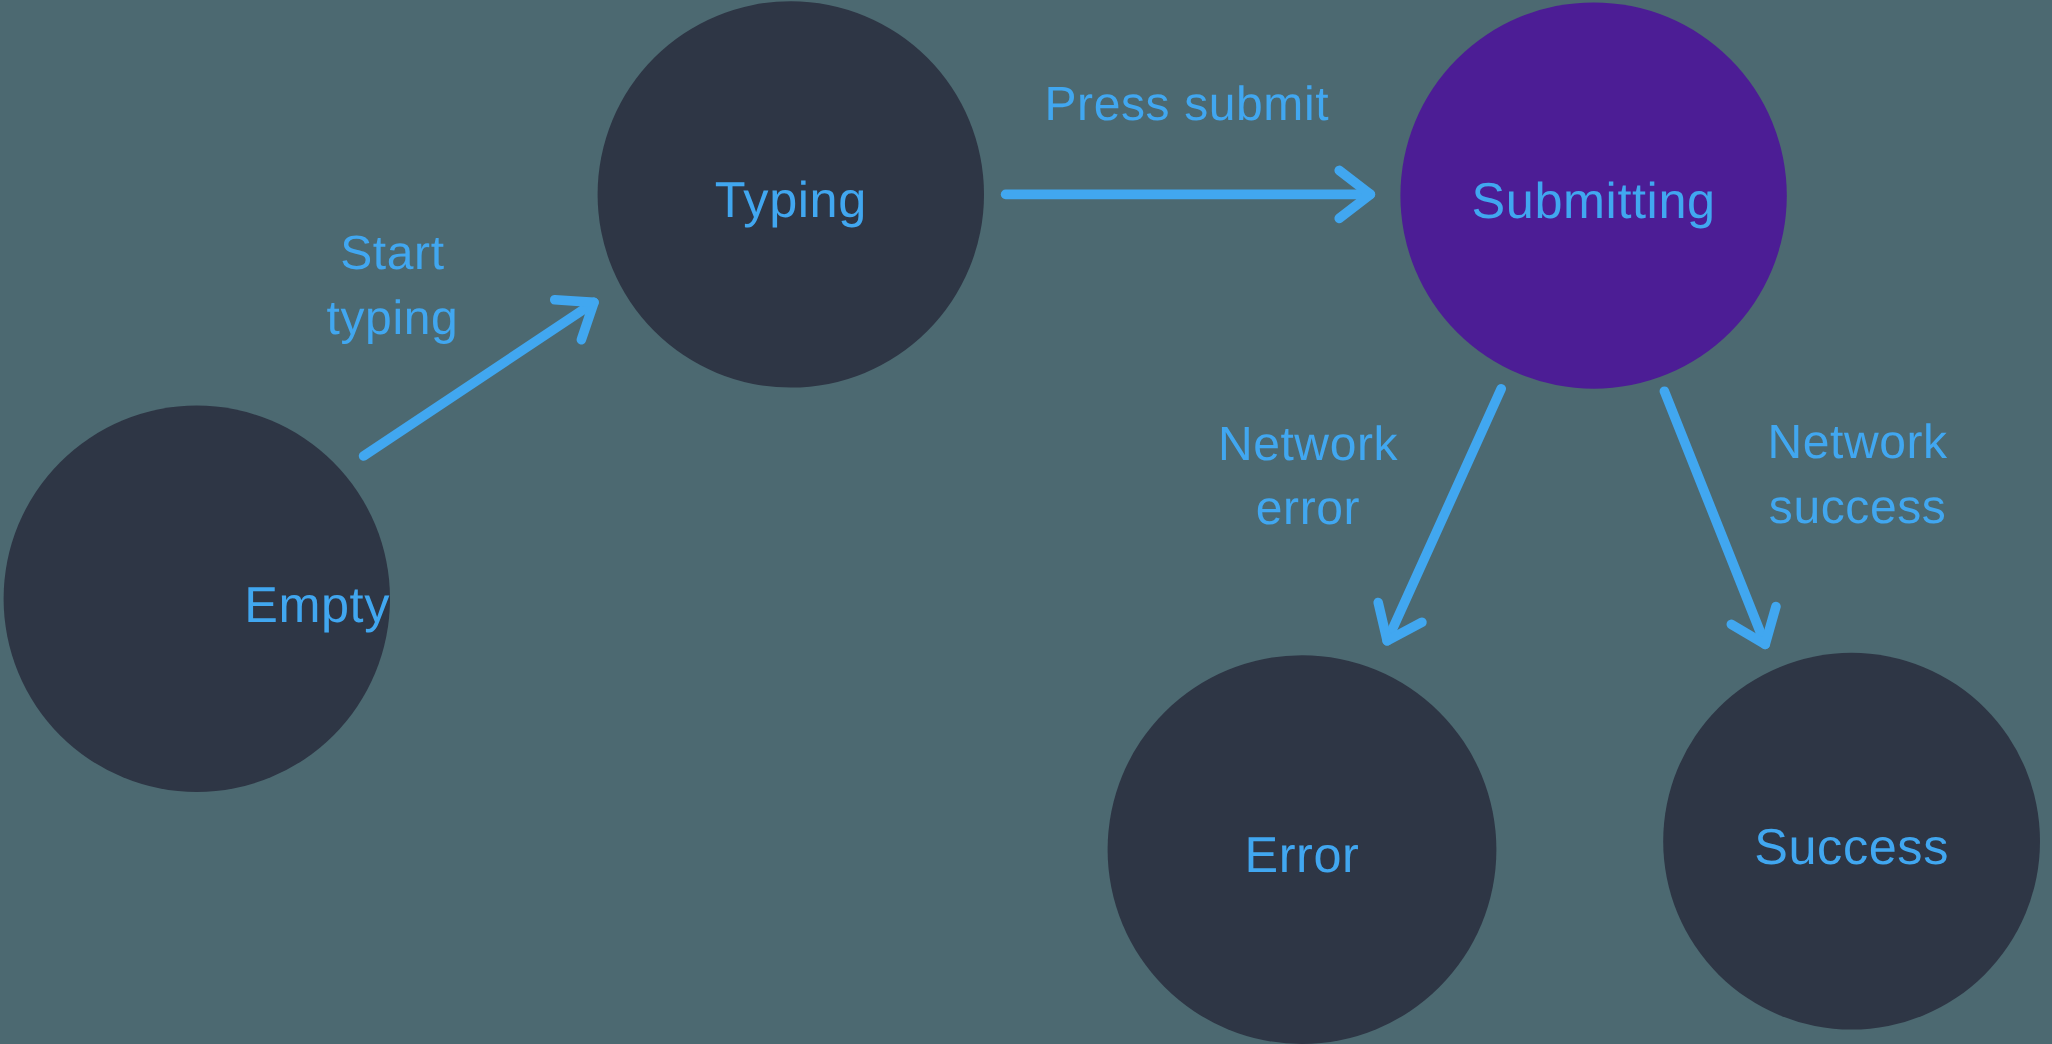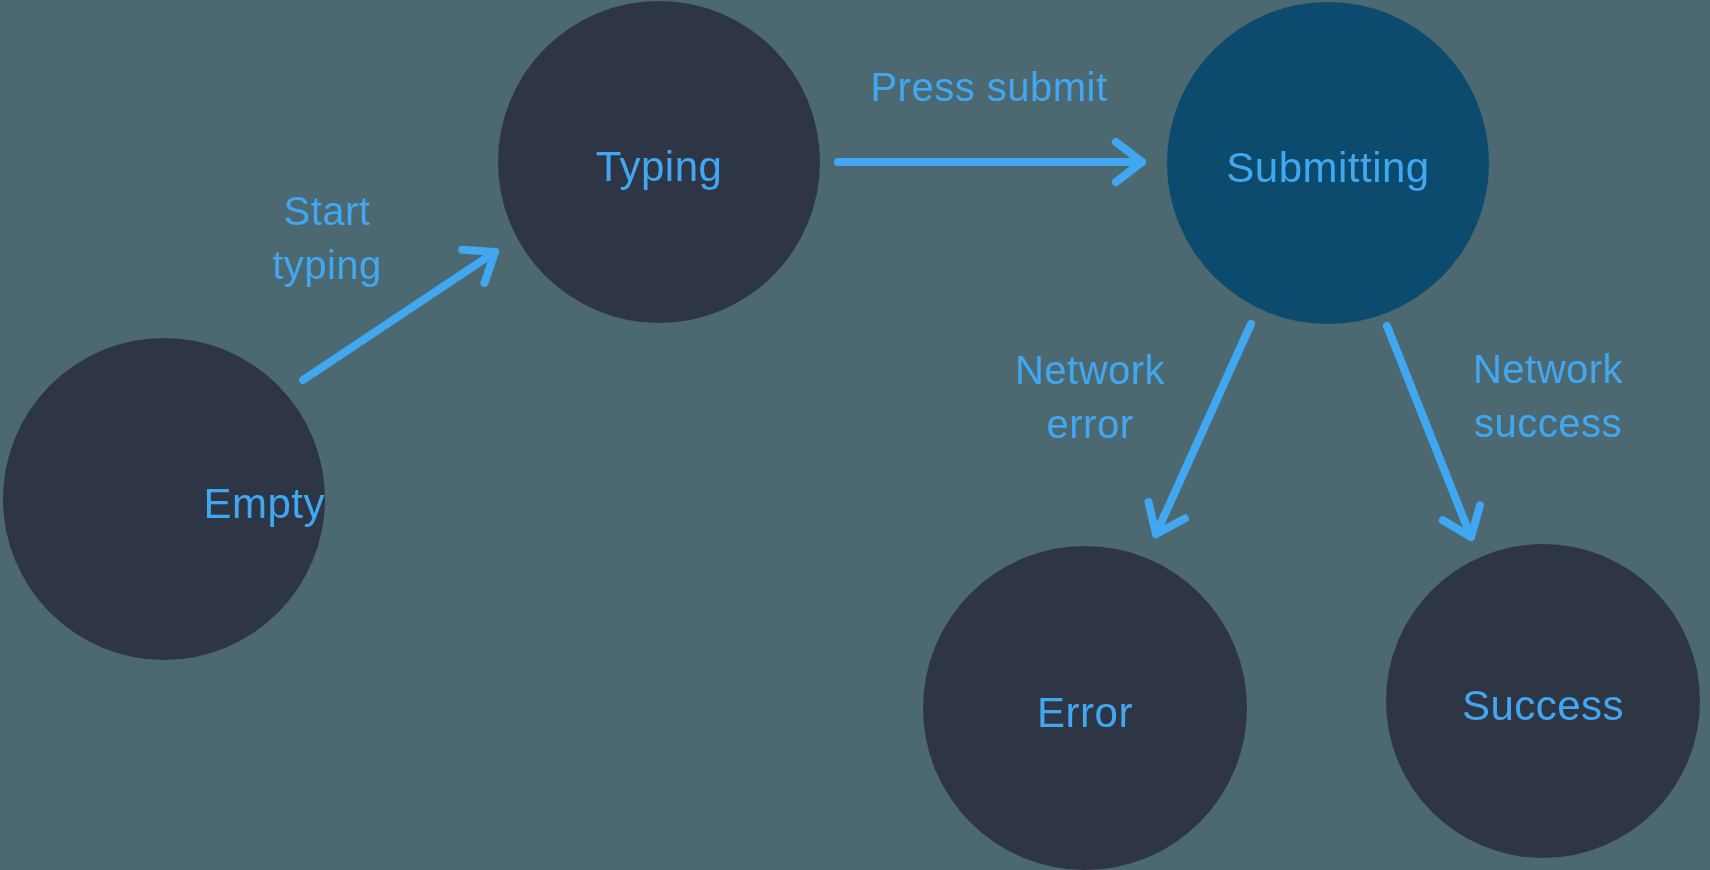--- a/index.html
+++ b/index.html
@@ -48,21 +48,21 @@
       <line x1="838" y1="162" x2="1142" y2="162" stroke="#41A7F0" stroke-width="8" stroke-linecap="round" marker-end="url(#arrowhead)"></line>
       <line x1="1251" y1="324" x2="1156" y2="534" stroke="#41A7F0" stroke-width="8" stroke-linecap="round" marker-end="url(#arrowhead)"></line>
       <line x1="1387" y1="326" x2="1471" y2="537" stroke="#41A7F0" stroke-width="8" stroke-linecap="round" marker-end="url(#arrowhead)"></line>
     </svg>
     <div class="node" style="left: 3px; top: 338px; width: 322px; height: 322px; background: rgb(46, 54, 69); justify-content: flex-end;">
       <span class="node-label">Empty</span>
     </div>
     <div class="node" style="left: 498px; top: 1px; width: 322px; height: 322px; background: rgb(46, 54, 69);">
       <span class="node-label">Typing</span>
     </div>
-    <div class="node" style="left: 1167px; top: 2px; width: 322px; height: 322px; background: #0c4a6e;">
+    <div class="node" style="left: 1167px; top: 2px; width: 322px; height: 322px; background: #4c1d95;">
       <span class="node-label">Submitting</span>
     </div>
     <div class="node" style="left: 923px; top: 546px; width: 324px; height: 324px; background: rgb(46, 54, 69);">
       <span class="node-label">Error</span>
     </div>
     <div class="node" style="left: 1386px; top: 544px; width: 314px; height: 314px; background: rgb(46, 54, 69);">
       <span class="node-label">Success</span>
     </div>
     <div class="edge-label" style="left: 327px; top: 238px;">Start
 typing</div>

